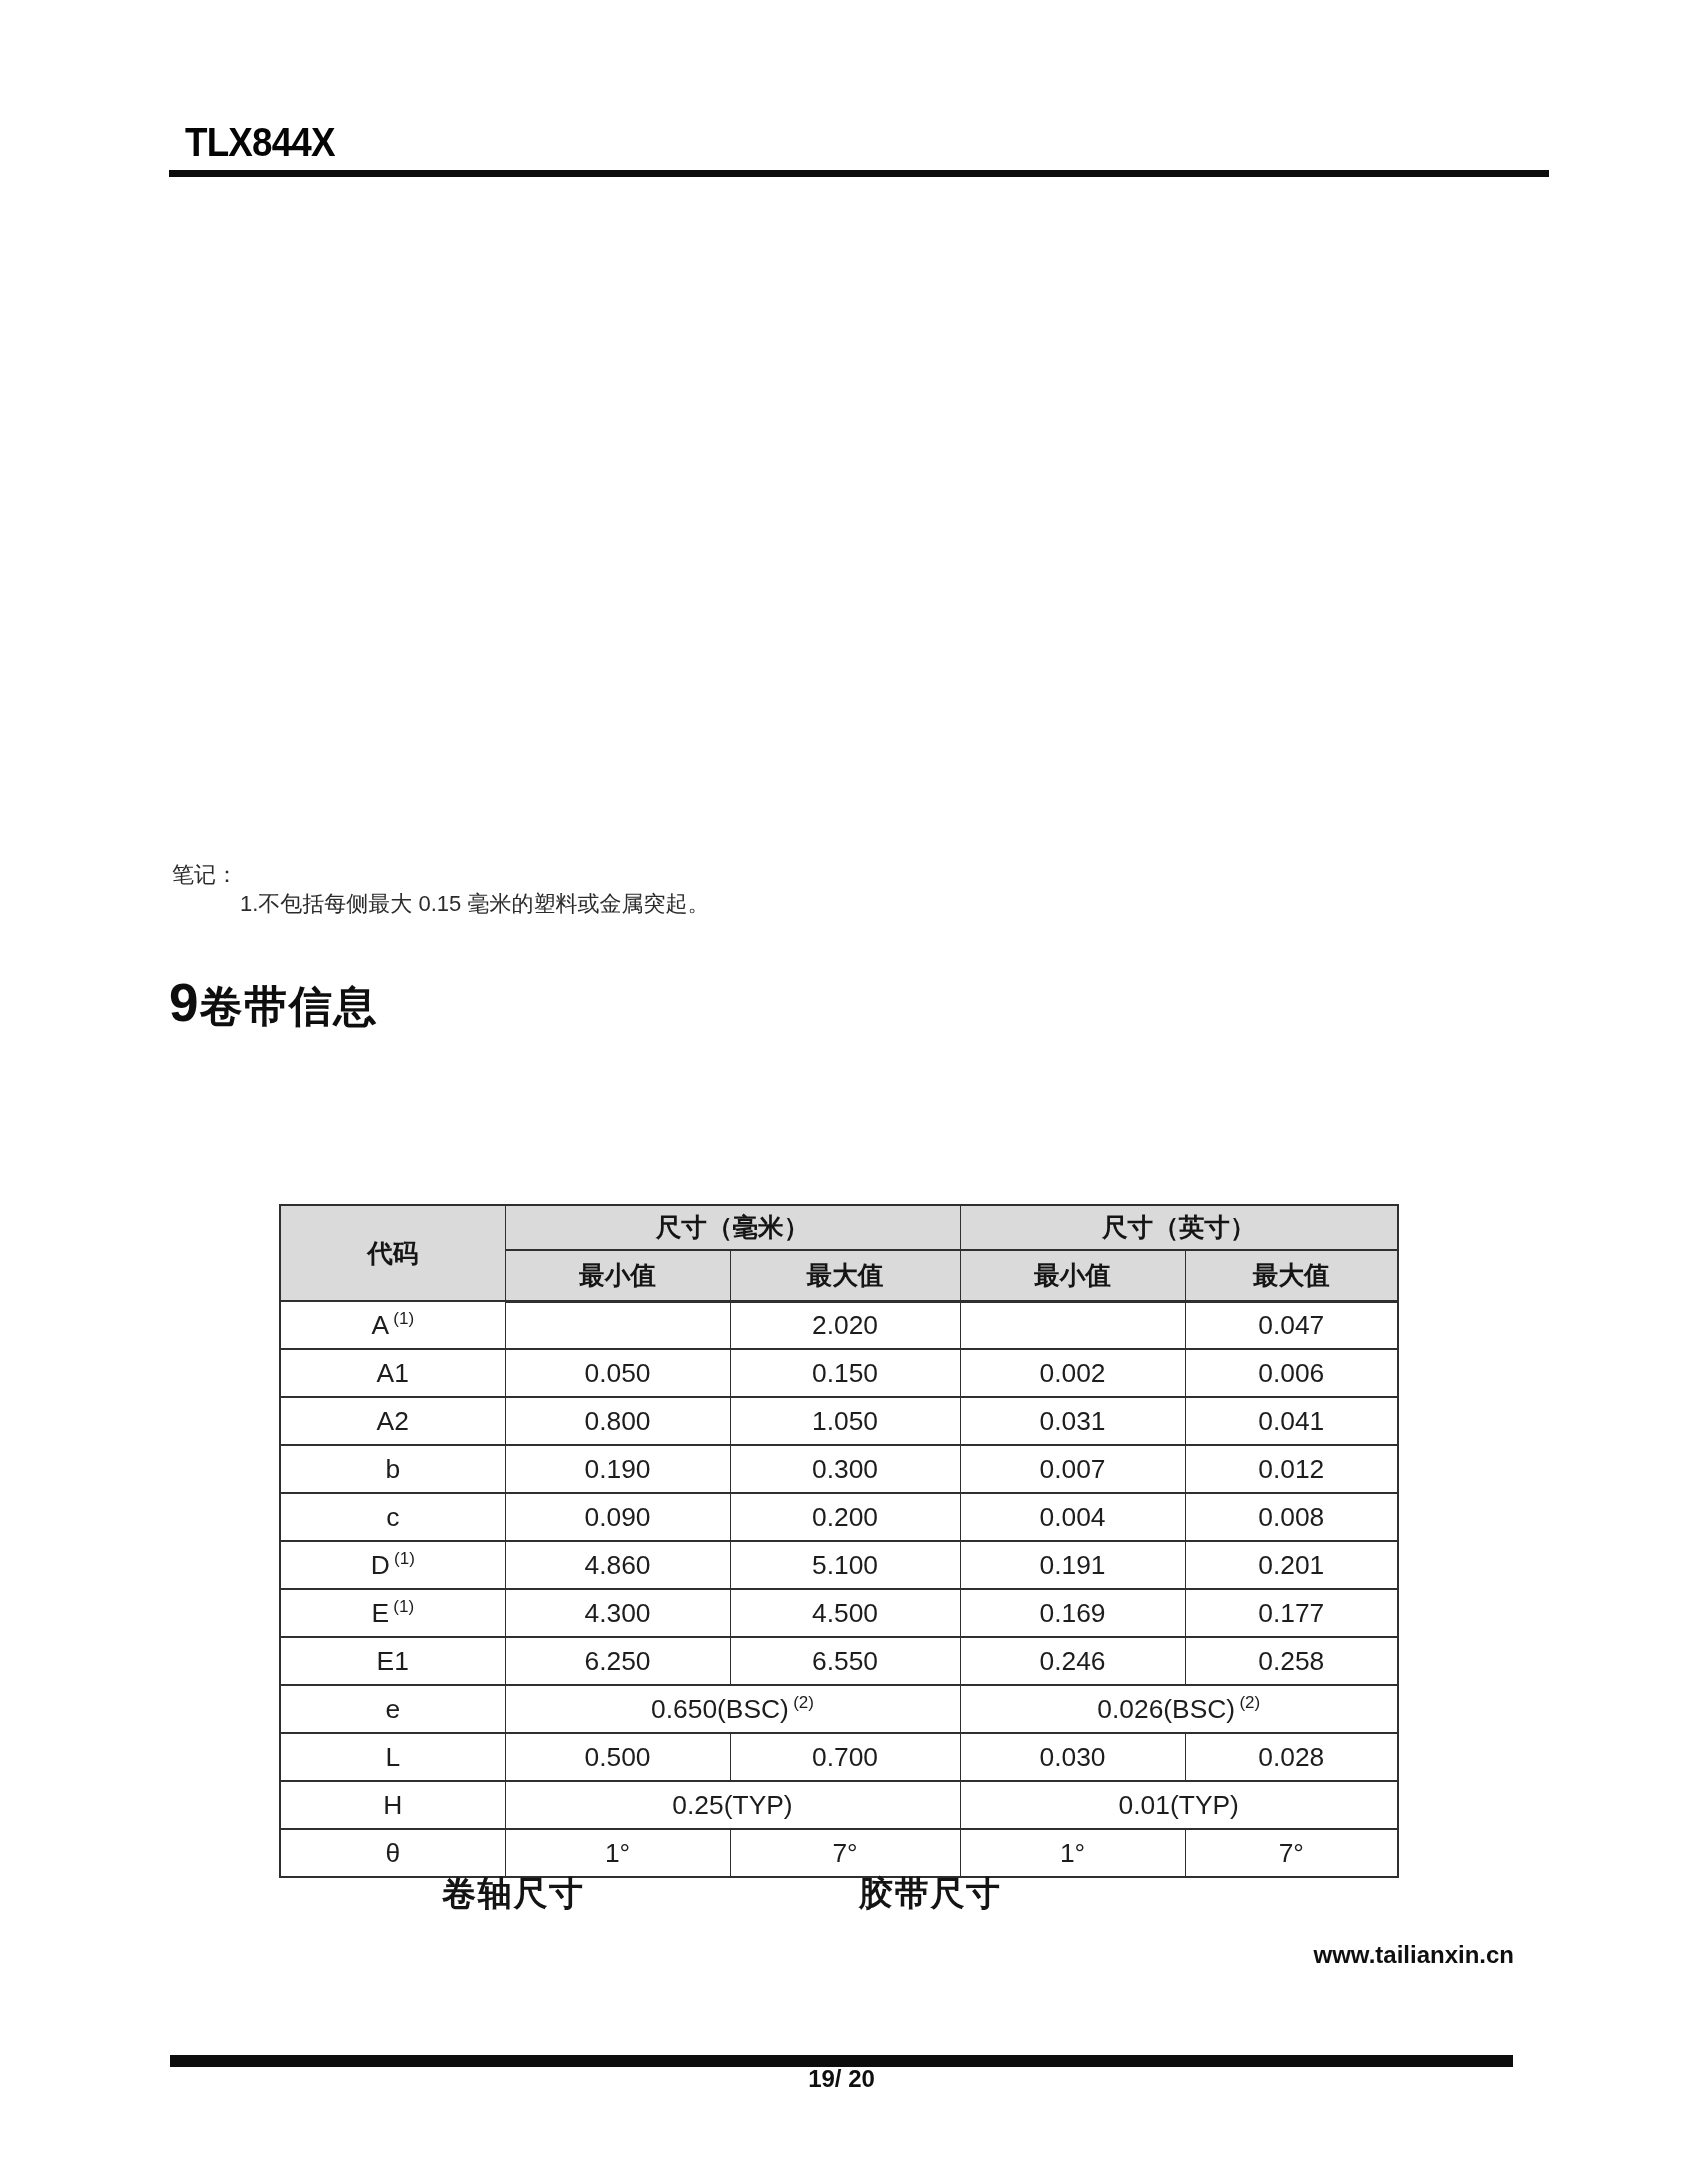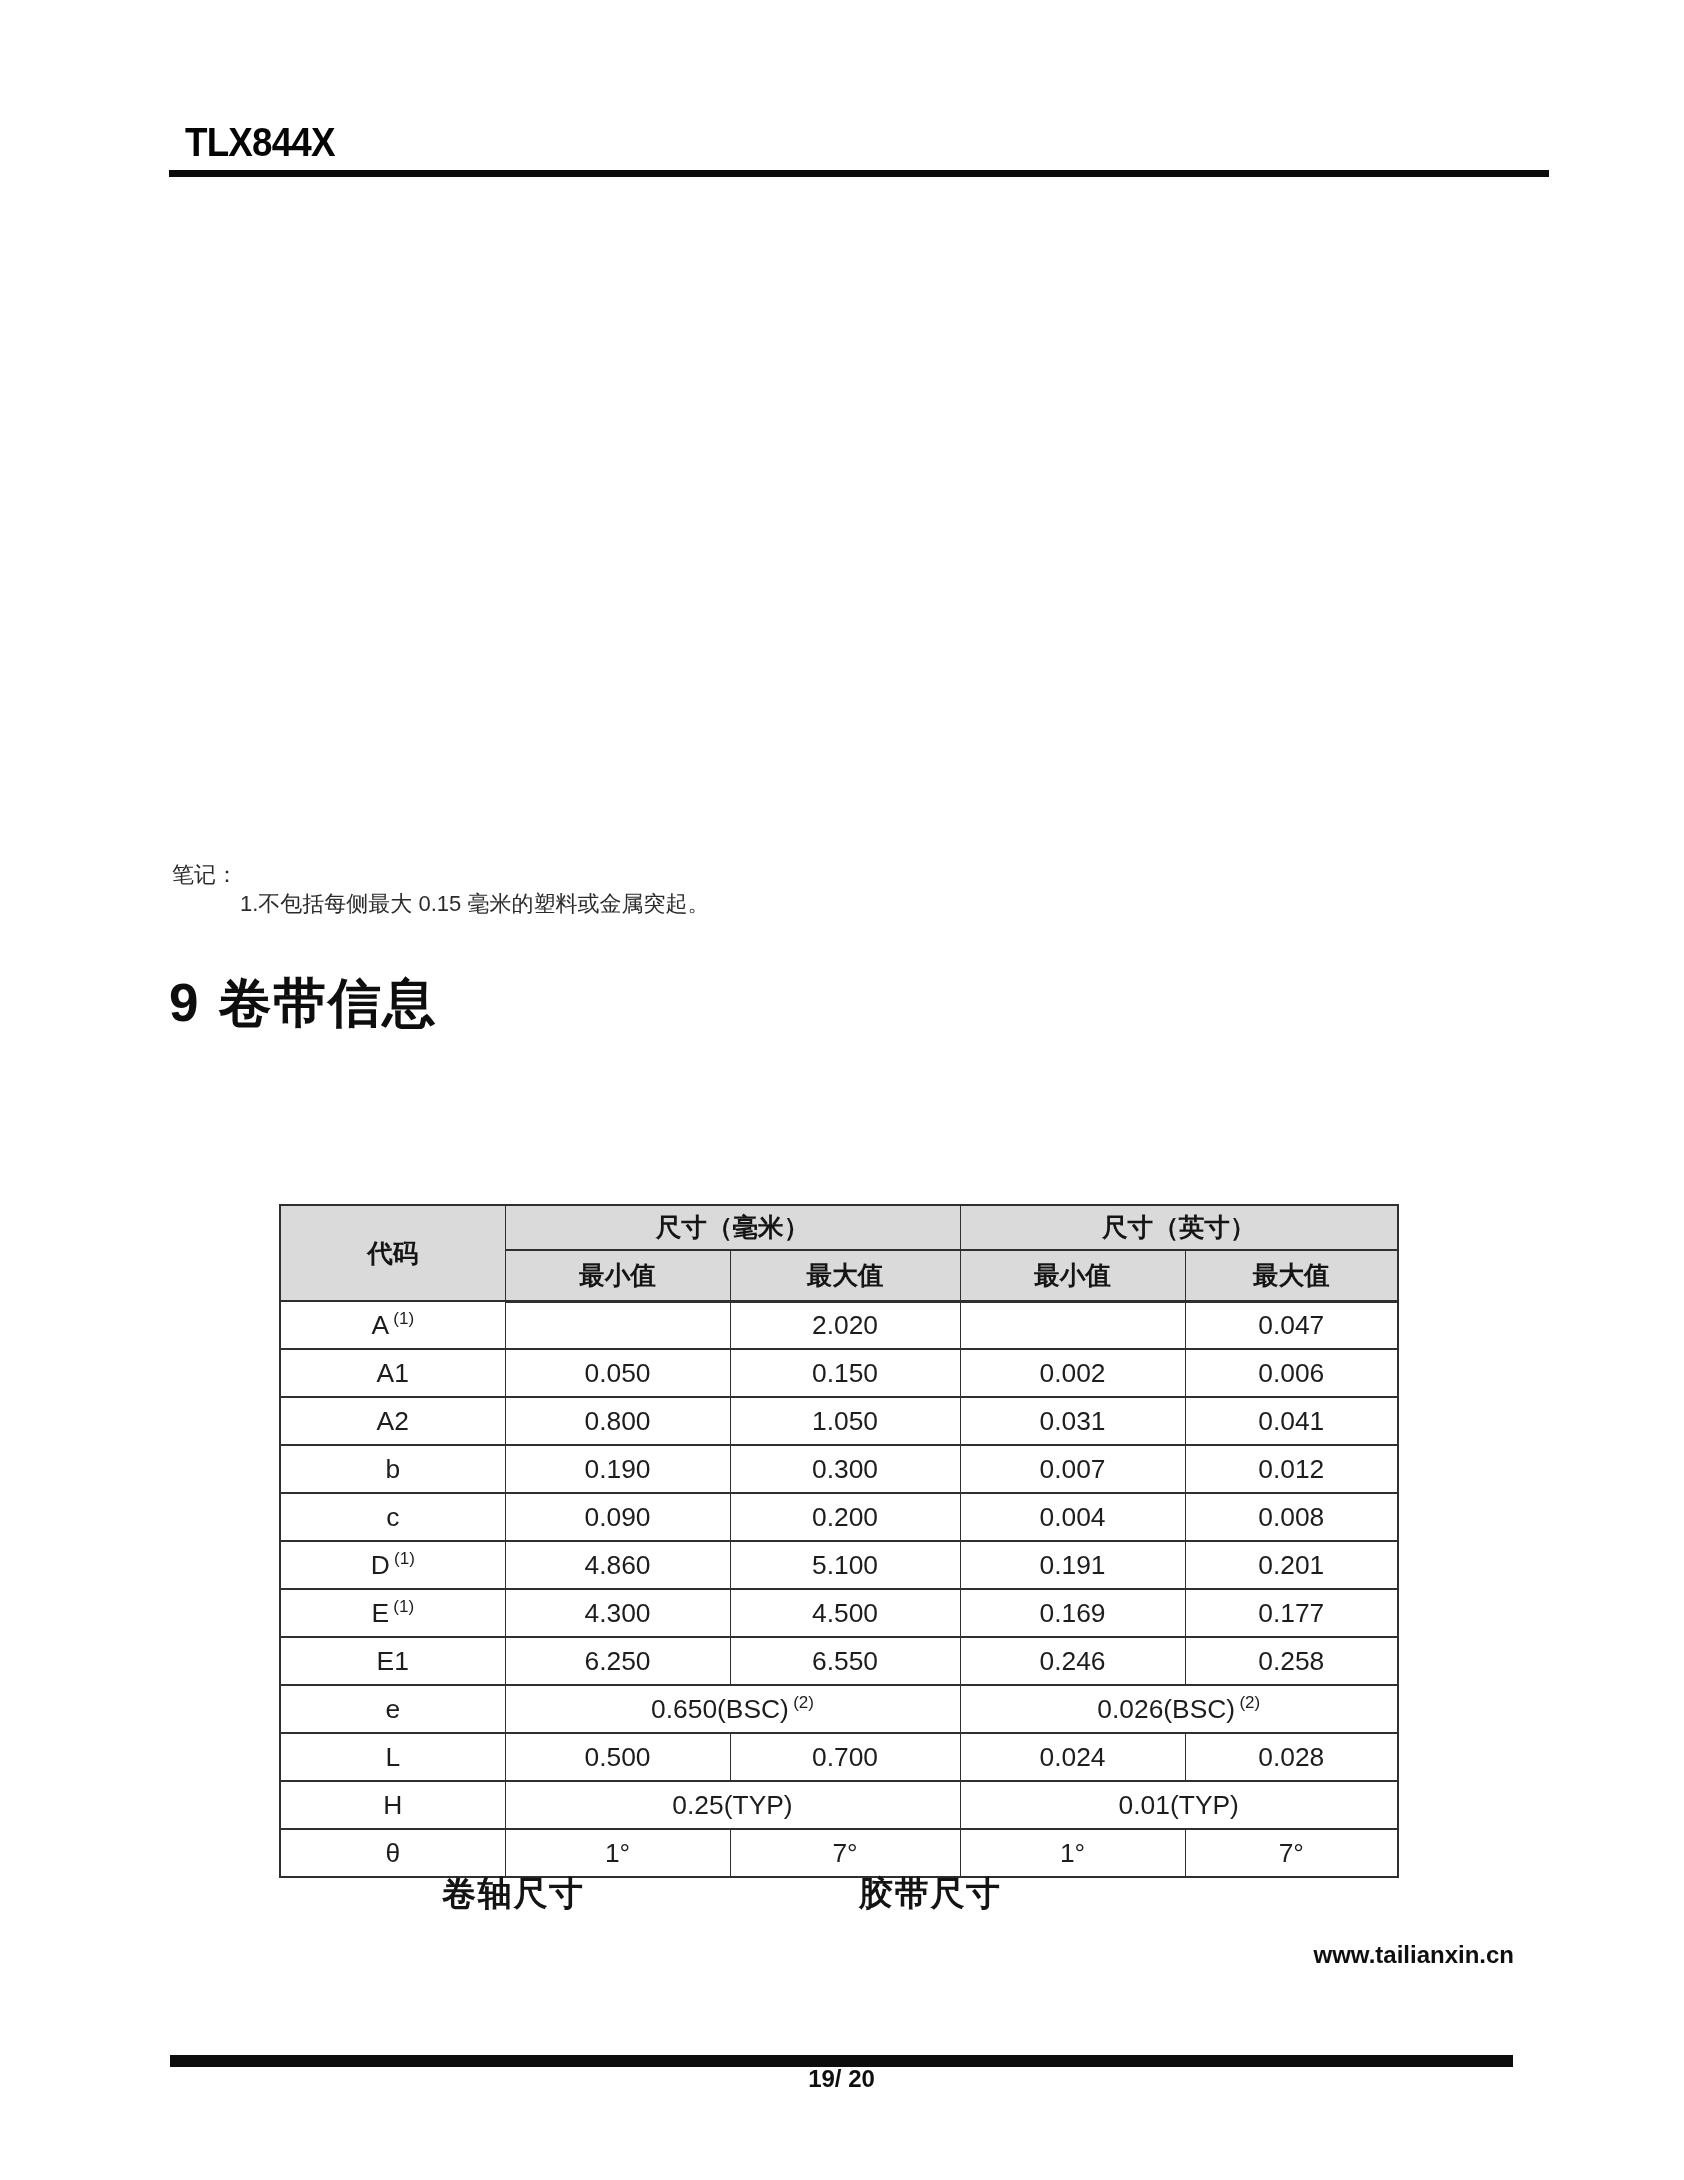--- a/index.html
+++ b/index.html
@@ -29,21 +29,21 @@
     position:absolute;left:172px;top:860px;
     font-size:22px;line-height:29px;color:#2b2b2b;white-space:nowrap;
   }
   .notes-items{margin-left:68px;}
   
   .section-heading{
     position:absolute;left:169px;top:976px;
     display:flex;align-items:baseline;font-weight:bold;color:#0e0e0e;
   }
   .section-number{font-size:53px;line-height:1;}
-  .section-title{font-size:53px;line-height:1;margin-left:20px;letter-spacing:1.7px;}
+  .section-title{font-size:43px;line-height:1;margin-left:1px;letter-spacing:1.7px;}
   
   .dim-table-wrap{position:absolute;left:279px;top:1204px;}
   table.dim-table{
     border-collapse:collapse;table-layout:fixed;width:1118px;
     border:2.6px solid var(--border);
   }
   .dim-table th,.dim-table td{
     border-left:1.7px solid var(--border);
     border-right:1.7px solid var(--border);
     border-top:2.6px solid var(--border);
@@ -183,21 +183,21 @@
           </tr>
           <tr>
             <td class="code-cell">e</td>
             <td class="value-cell span-cell" colspan="2">0.650(BSC)<sup>(2)</sup></td>
             <td class="value-cell span-cell" colspan="2">0.026(BSC)<sup>(2)</sup></td>
           </tr>
           <tr>
             <td class="code-cell">L</td>
             <td class="value-cell">0.500</td>
             <td class="value-cell">0.700</td>
-            <td class="value-cell">0.024</td>
+            <td class="value-cell">0.030</td>
             <td class="value-cell">0.028</td>
           </tr>
           <tr>
             <td class="code-cell">H</td>
             <td class="value-cell span-cell" colspan="2">0.25(TYP)</td>
             <td class="value-cell span-cell" colspan="2">0.01(TYP)</td>
           </tr>
           <tr>
             <td class="code-cell">θ</td>
             <td class="value-cell">1°</td>

